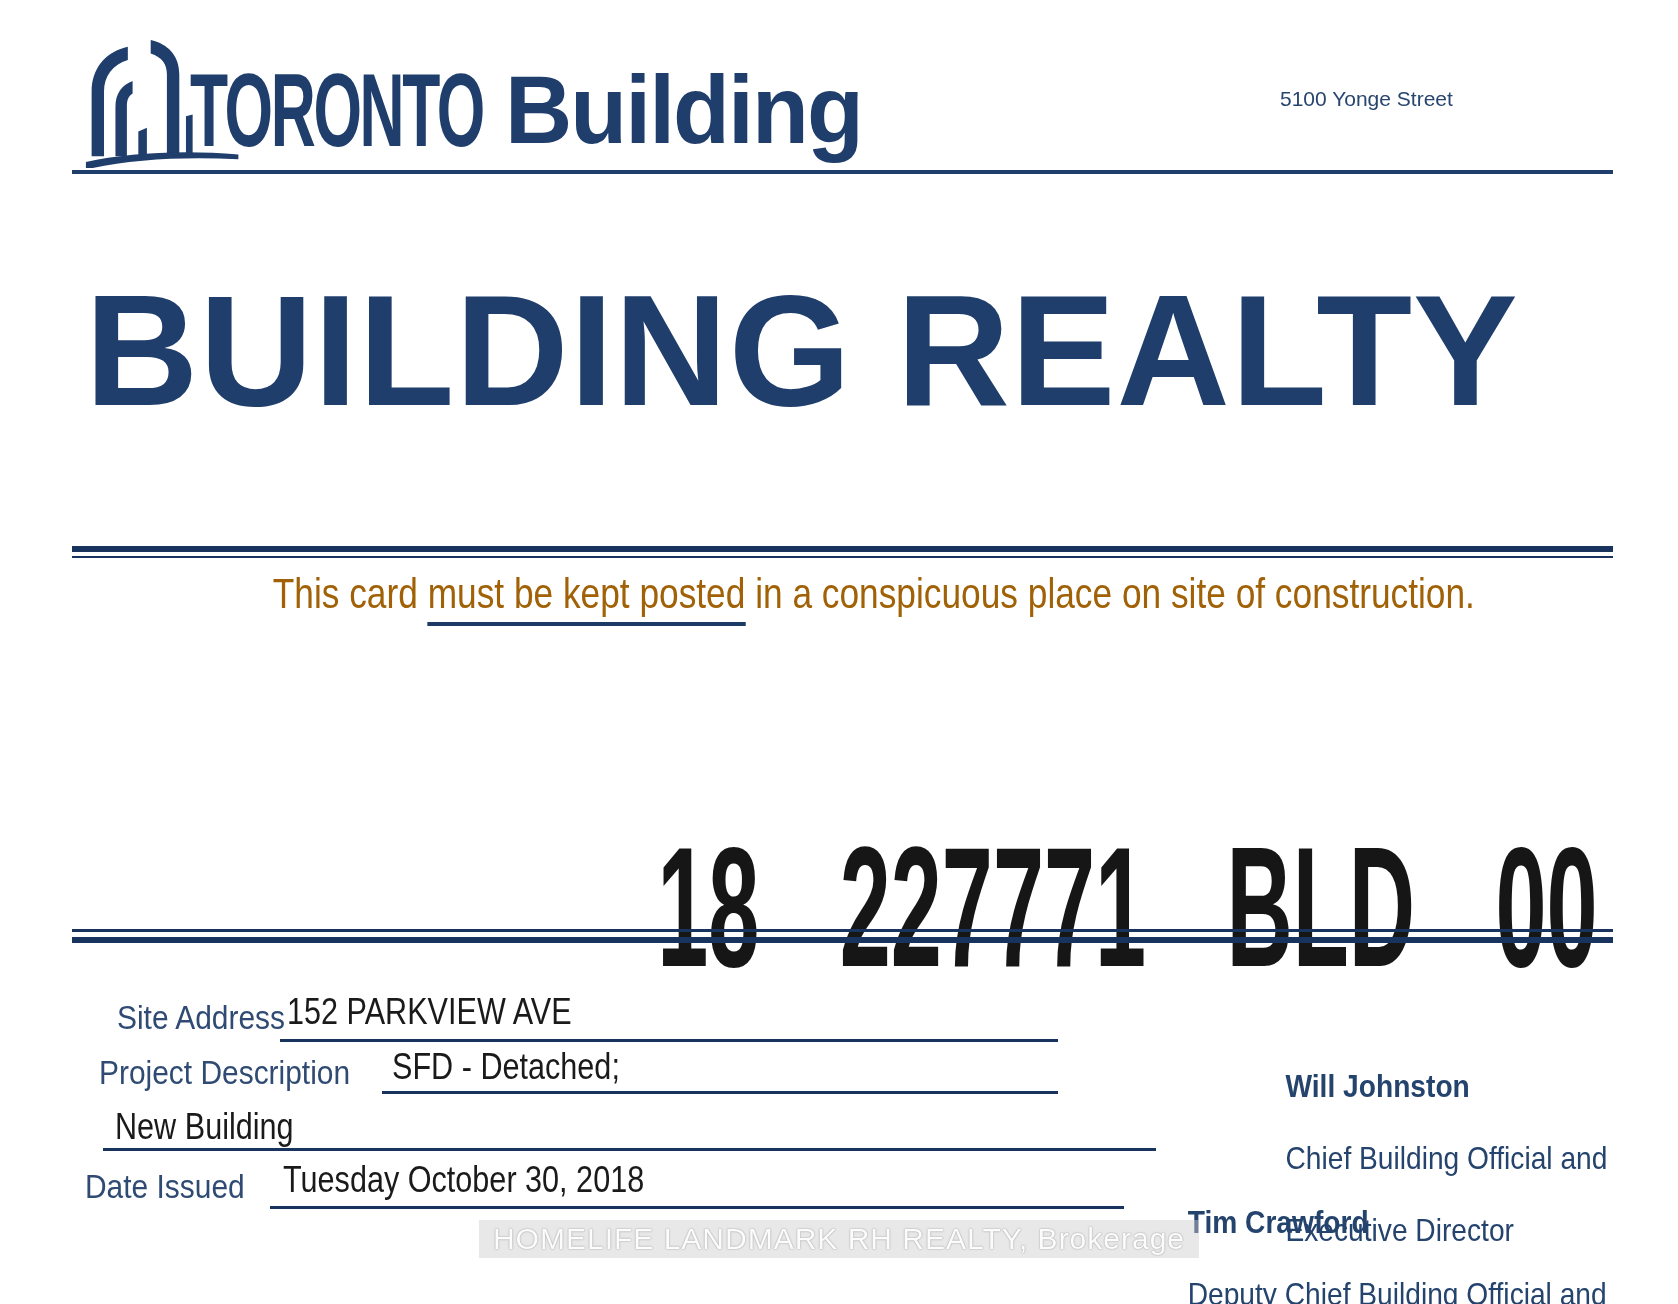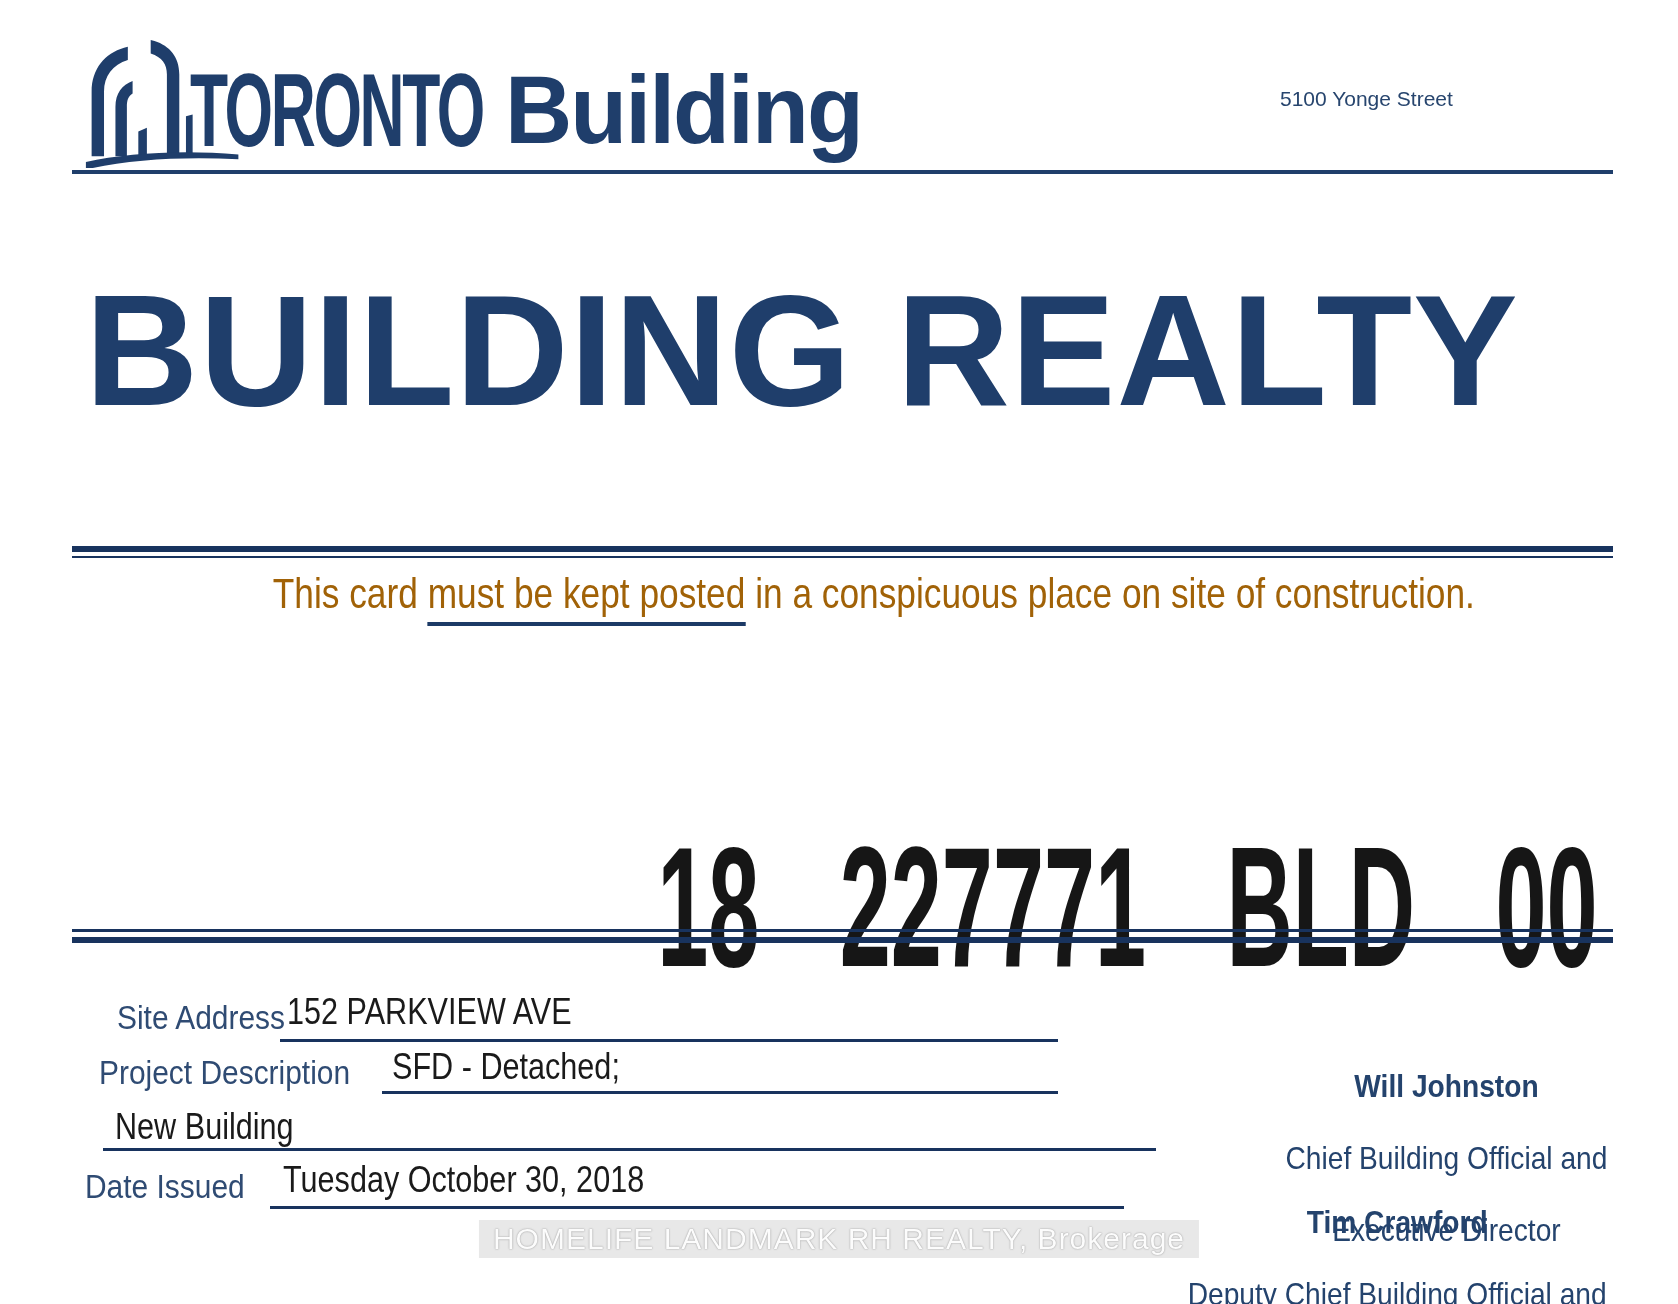--- a/index.html
+++ b/index.html
@@ -70,21 +70,21 @@
     transform:scaleX(0.88);transform-origin:0 50%;display:inline-block;
   }
   .form-value{
     font-size:36px;color:var(--ink);line-height:1;white-space:pre;
     transform:scaleX(0.85);transform-origin:0 50%;display:inline-block;
   }
   .ul{position:absolute;height:3px;background:var(--line);}
 
   
   .sig-block{
-    right:71px;text-align:center;font-size:32px;line-height:36px;
+    right:71px;text-align:left;font-size:32px;line-height:36px;
     color:#24436d;white-space:pre;
   }
   .sig-inner{display:inline-block;transform:scaleX(0.88);transform-origin:100% 50%;}
   .sig-name{font-weight:bold;}
 
   
   .watermark{
     left:50%;top:1220px;transform:translateX(-50%);
     background:rgba(205,205,205,0.45);
     color:rgba(255,255,255,0.96);

